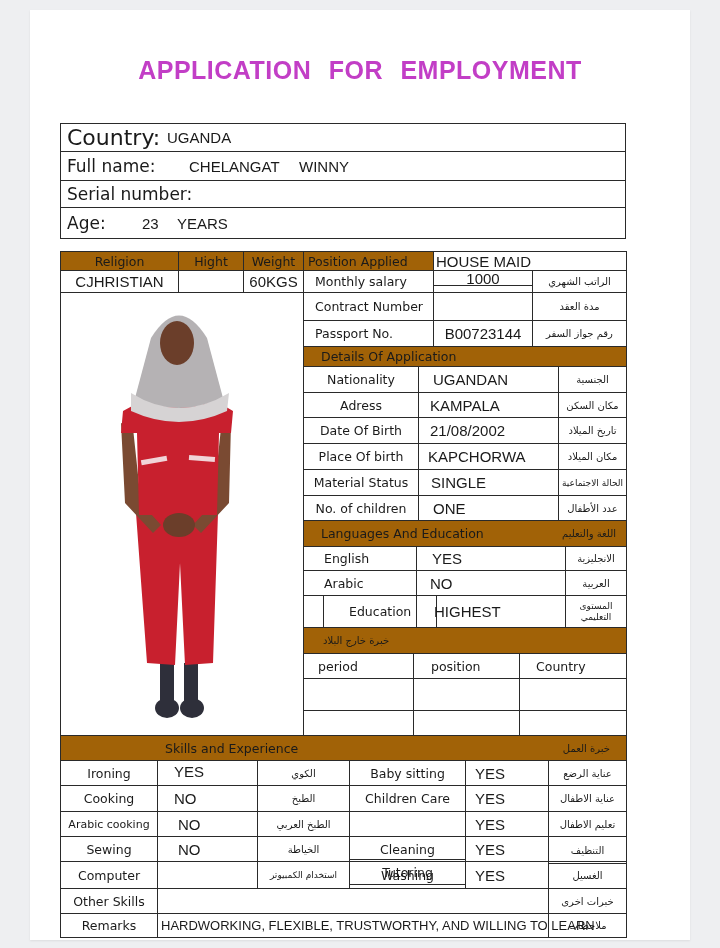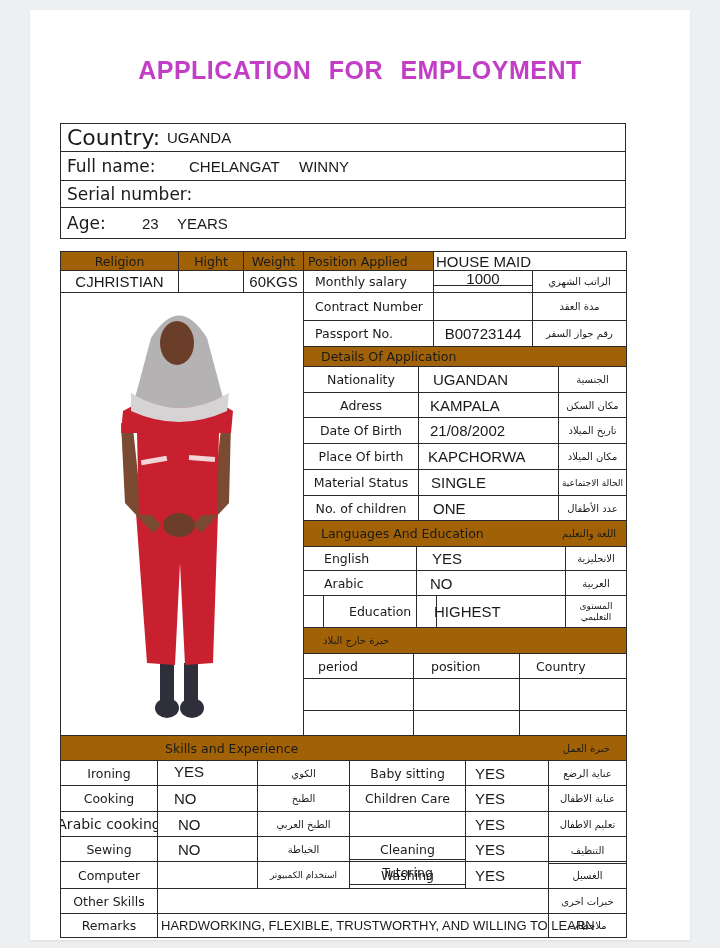--- a/index.html
+++ b/index.html
@@ -161,21 +161,21 @@
 <div class="c lft val" style="left:465px;top:760px;width:84px;height:26px;padding-left:9px;">YES</div>
 <div class="c ctr ar" style="left:548px;top:760px;width:79px;height:26px;">عناية الرضع</div>
 
 <div class="c ctr lbl" style="left:60px;top:785px;width:98px;height:27px;">Cooking</div>
 <div class="c lft val" style="left:157px;top:785px;width:101px;height:27px;padding-left:16px;">NO</div>
 <div class="c ctr ar" style="left:257px;top:785px;width:93px;height:27px;">الطبخ</div>
 <div class="c ctr lbl" style="left:349px;top:785px;width:117px;height:27px;">Children Care</div>
 <div class="c lft val" style="left:465px;top:785px;width:84px;height:27px;padding-left:9px;">YES</div>
 <div class="c ctr ar" style="left:548px;top:785px;width:79px;height:27px;">عناية الاطفال</div>
 
-<div class="c ctr lbl" style="left:60px;top:811px;width:98px;height:26px;font-size:14px;">Arabic cooking</div>
+<div class="c ctr lbl" style="left:60px;top:811px;width:98px;height:26px;font-size:11px;">Arabic cooking</div>
 <div class="c lft val" style="left:157px;top:811px;width:101px;height:26px;padding-left:20px;">NO</div>
 <div class="c ctr ar" style="left:257px;top:811px;width:93px;height:26px;">الطبخ العربي</div>
 <div class="c ctr lbl" style="left:349px;top:811px;width:117px;height:26px;margin-top:48px;">Tutoring</div>
 <div class="c lft val" style="left:465px;top:811px;width:84px;height:26px;padding-left:9px;">YES</div>
 <div class="c ctr ar" style="left:548px;top:811px;width:79px;height:26px;">تعليم الاطفال</div>
 
 <div class="c ctr lbl" style="left:60px;top:836px;width:98px;height:26px;">Sewing</div>
 <div class="c lft val" style="left:157px;top:836px;width:101px;height:26px;padding-left:20px;">NO</div>
 <div class="c ctr ar" style="left:257px;top:836px;width:93px;height:26px;">الخياطة</div>
 <div class="c ctr lbl" style="left:349px;top:836px;width:117px;height:26px;">Cleaning</div>

